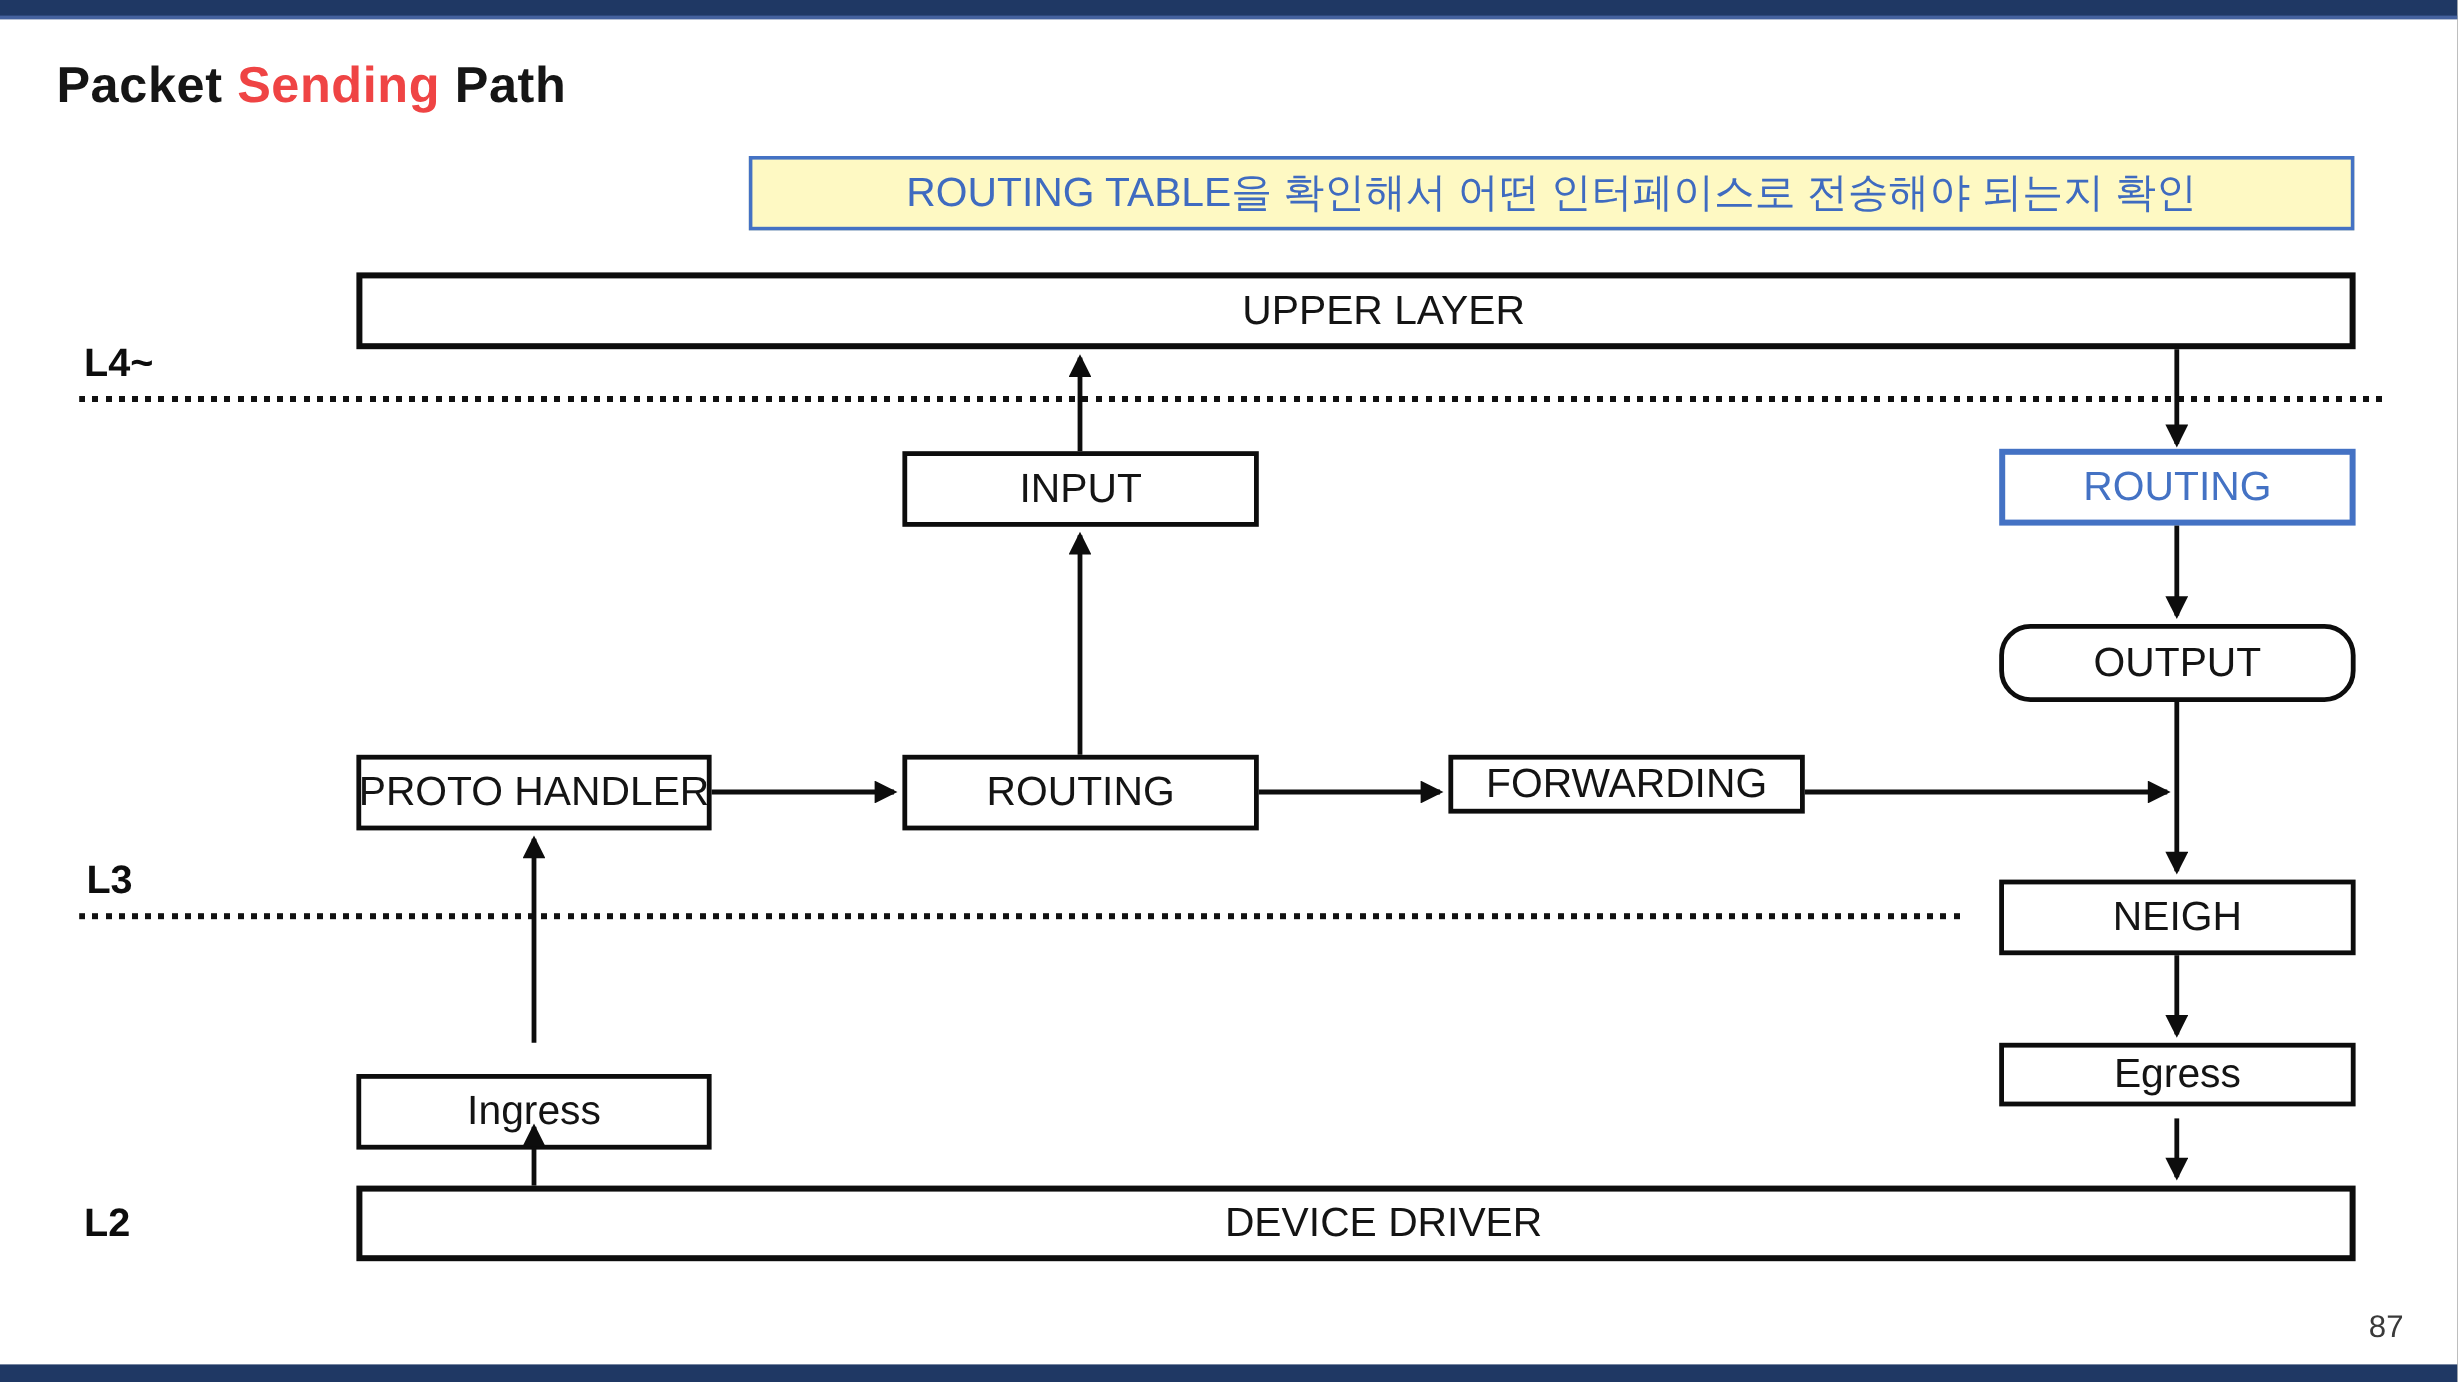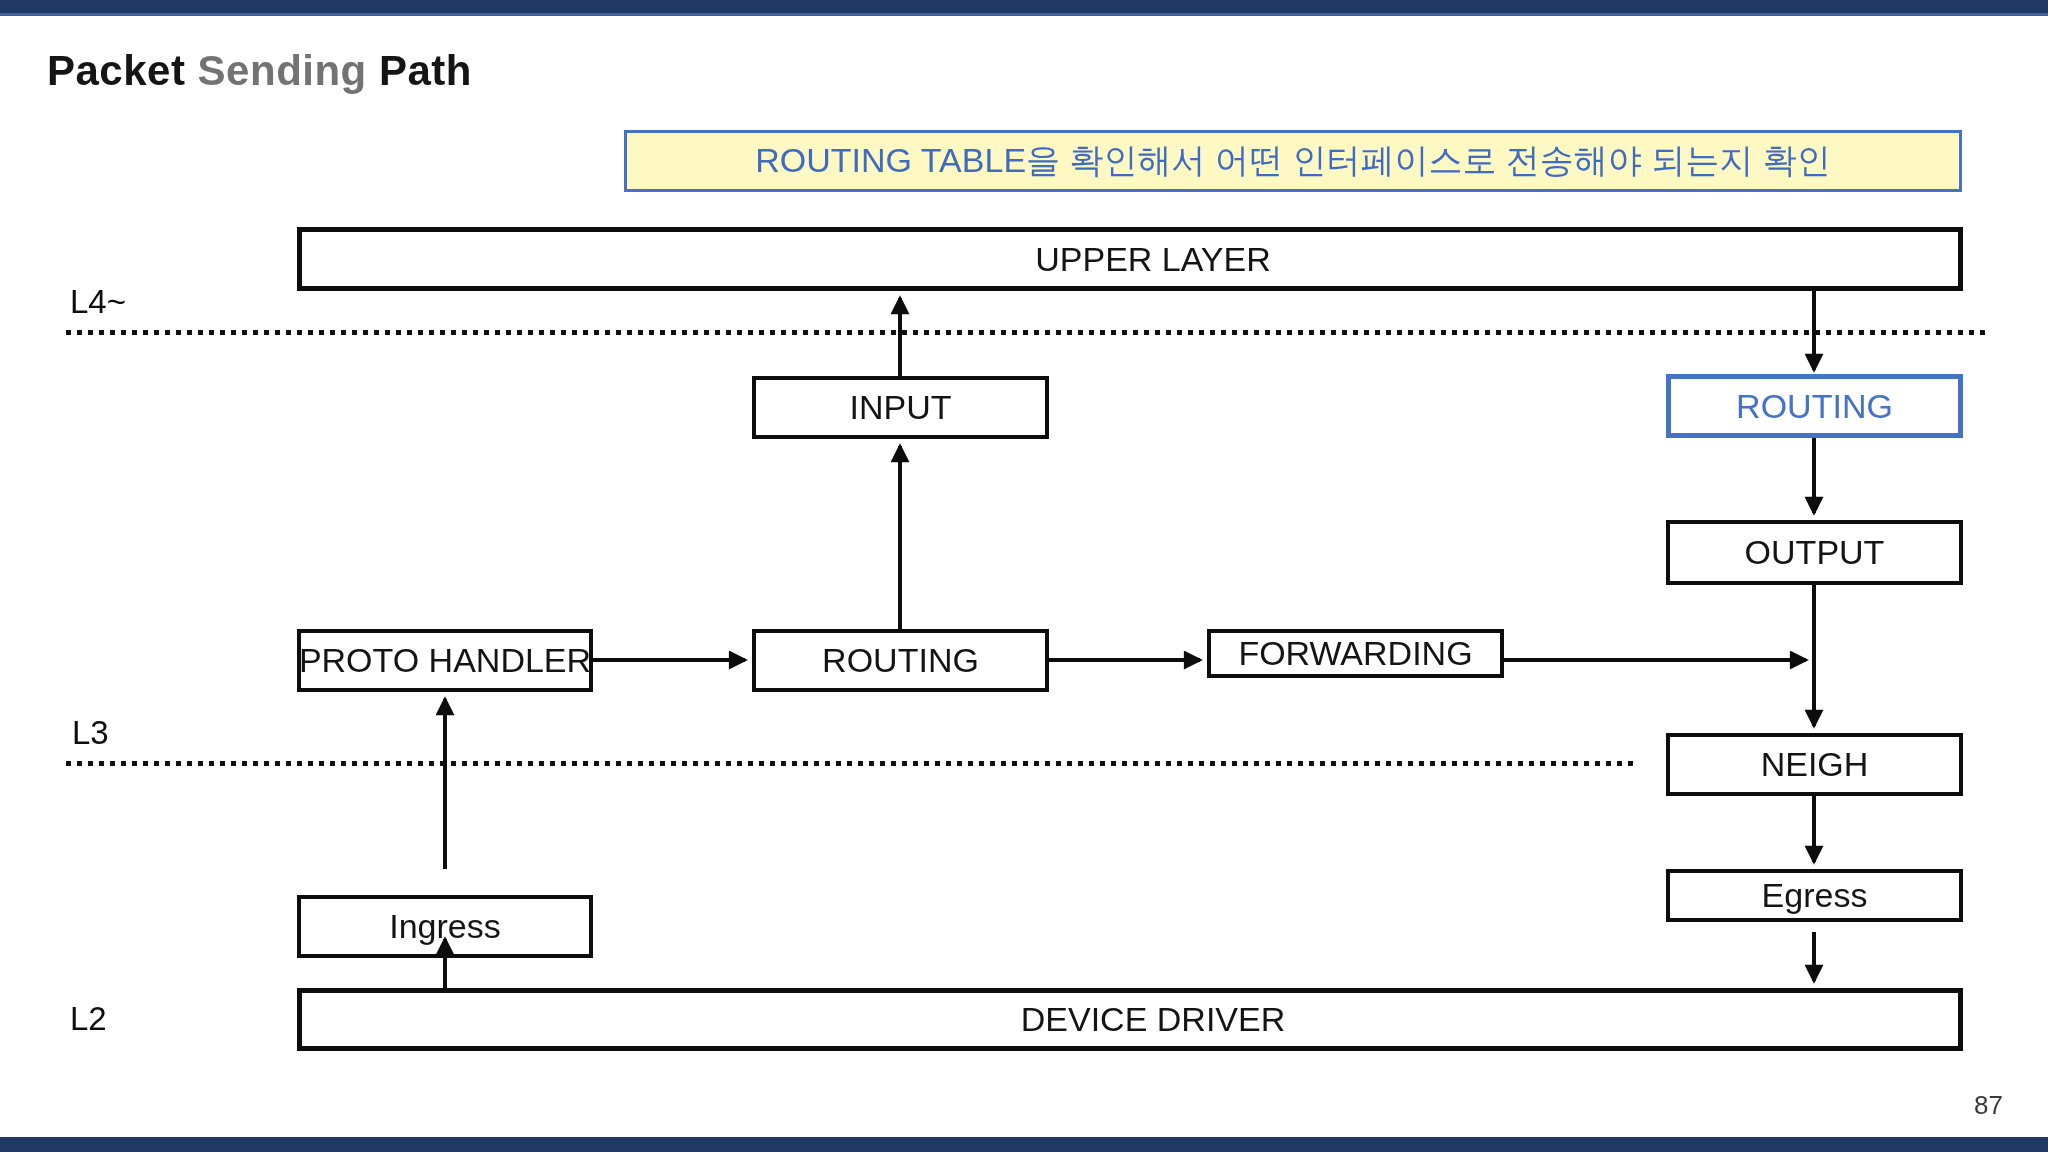--- a/index.html
+++ b/index.html
@@ -5,30 +5,30 @@
   html,body{margin:0;padding:0;background:#888;}
   .slide{
     position:relative;width:2048px;height:1152px;background:#ffffff;
     overflow:hidden;font-family:"Liberation Sans",sans-serif;
   }
   .bar-top{position:absolute;left:0;top:0;width:2048px;height:13px;
     background:#1F3864;border-bottom:3px solid #44619E;}
   .bar-bottom{position:absolute;left:0;bottom:0;width:2048px;height:15px;background:#1F3864;}
   .title{position:absolute;left:47px;top:47px;font-size:42px;font-weight:bold;
     color:#151515;white-space:pre;letter-spacing:0.5px;}
-  .title .hl{color:#737373;}
+  .title .hl{color:#ef4444;}
   .note-box{position:absolute;left:624px;top:130px;width:1338px;height:62px;
     border:3px solid #4472C4;box-sizing:border-box;display:flex;align-items:center;
     justify-content:center;font-size:34px;color:#3F6BC0;background:#fef9c3;}
   .dbox{position:absolute;border:4px solid #0d0d0d;background:#fff;box-sizing:border-box;
     display:flex;align-items:center;justify-content:center;font-size:34px;color:#141414;
     white-space:pre;}
   .dbox.thick{border-width:5px;padding-left:46px;}
   .dbox.blue{border:5px solid #4472C4;color:#4472C4;}
-  .layer-label{position:absolute;font-size:33px;font-weight:normal;color:#0d0d0d;}
+  .layer-label{position:absolute;font-size:33px;font-weight:bold;color:#0d0d0d;}
   .dotline{position:absolute;height:5px;
     background:repeating-linear-gradient(to right,#111 0 5px,transparent 5px 11px);}
   svg.arrows{position:absolute;left:0;top:0;width:2048px;height:1152px;pointer-events:none;}
   svg.arrows line{stroke:#0d0d0d;stroke-width:4;}
   .pagenum{position:absolute;left:1974px;top:1090px;font-size:26px;color:#3a3a3a;}
 </style>
 </head>
 <body>
 
 <div class="slide">
@@ -50,21 +50,21 @@
 
   <div class="dbox thick" style="left:297px;top:227px;width:1666px;height:64px;">
     <span>UPPER LAYER</span>
   </div>
   <div class="dbox" style="left:752px;top:376px;width:297px;height:63px;">
     <span>INPUT</span>
   </div>
   <div class="dbox blue" style="left:1666px;top:374px;width:297px;height:64px;">
     <span>ROUTING</span>
   </div>
-  <div class="dbox" style="left:1666px;top:520px;width:297px;height:65px;">
+  <div class="dbox" style="left:1666px;top:520px;width:297px;height:65px;border-radius:26px;">
     <span>OUTPUT</span>
   </div>
   <div class="dbox" style="left:297px;top:629px;width:296px;height:63px;">
     <span>PROTO HANDLER</span>
   </div>
   <div class="dbox" style="left:752px;top:629px;width:297px;height:63px;">
     <span>ROUTING</span>
   </div>
   <div class="dbox" style="left:1207px;top:629px;width:297px;height:49px;">
     <span>FORWARDING</span>

